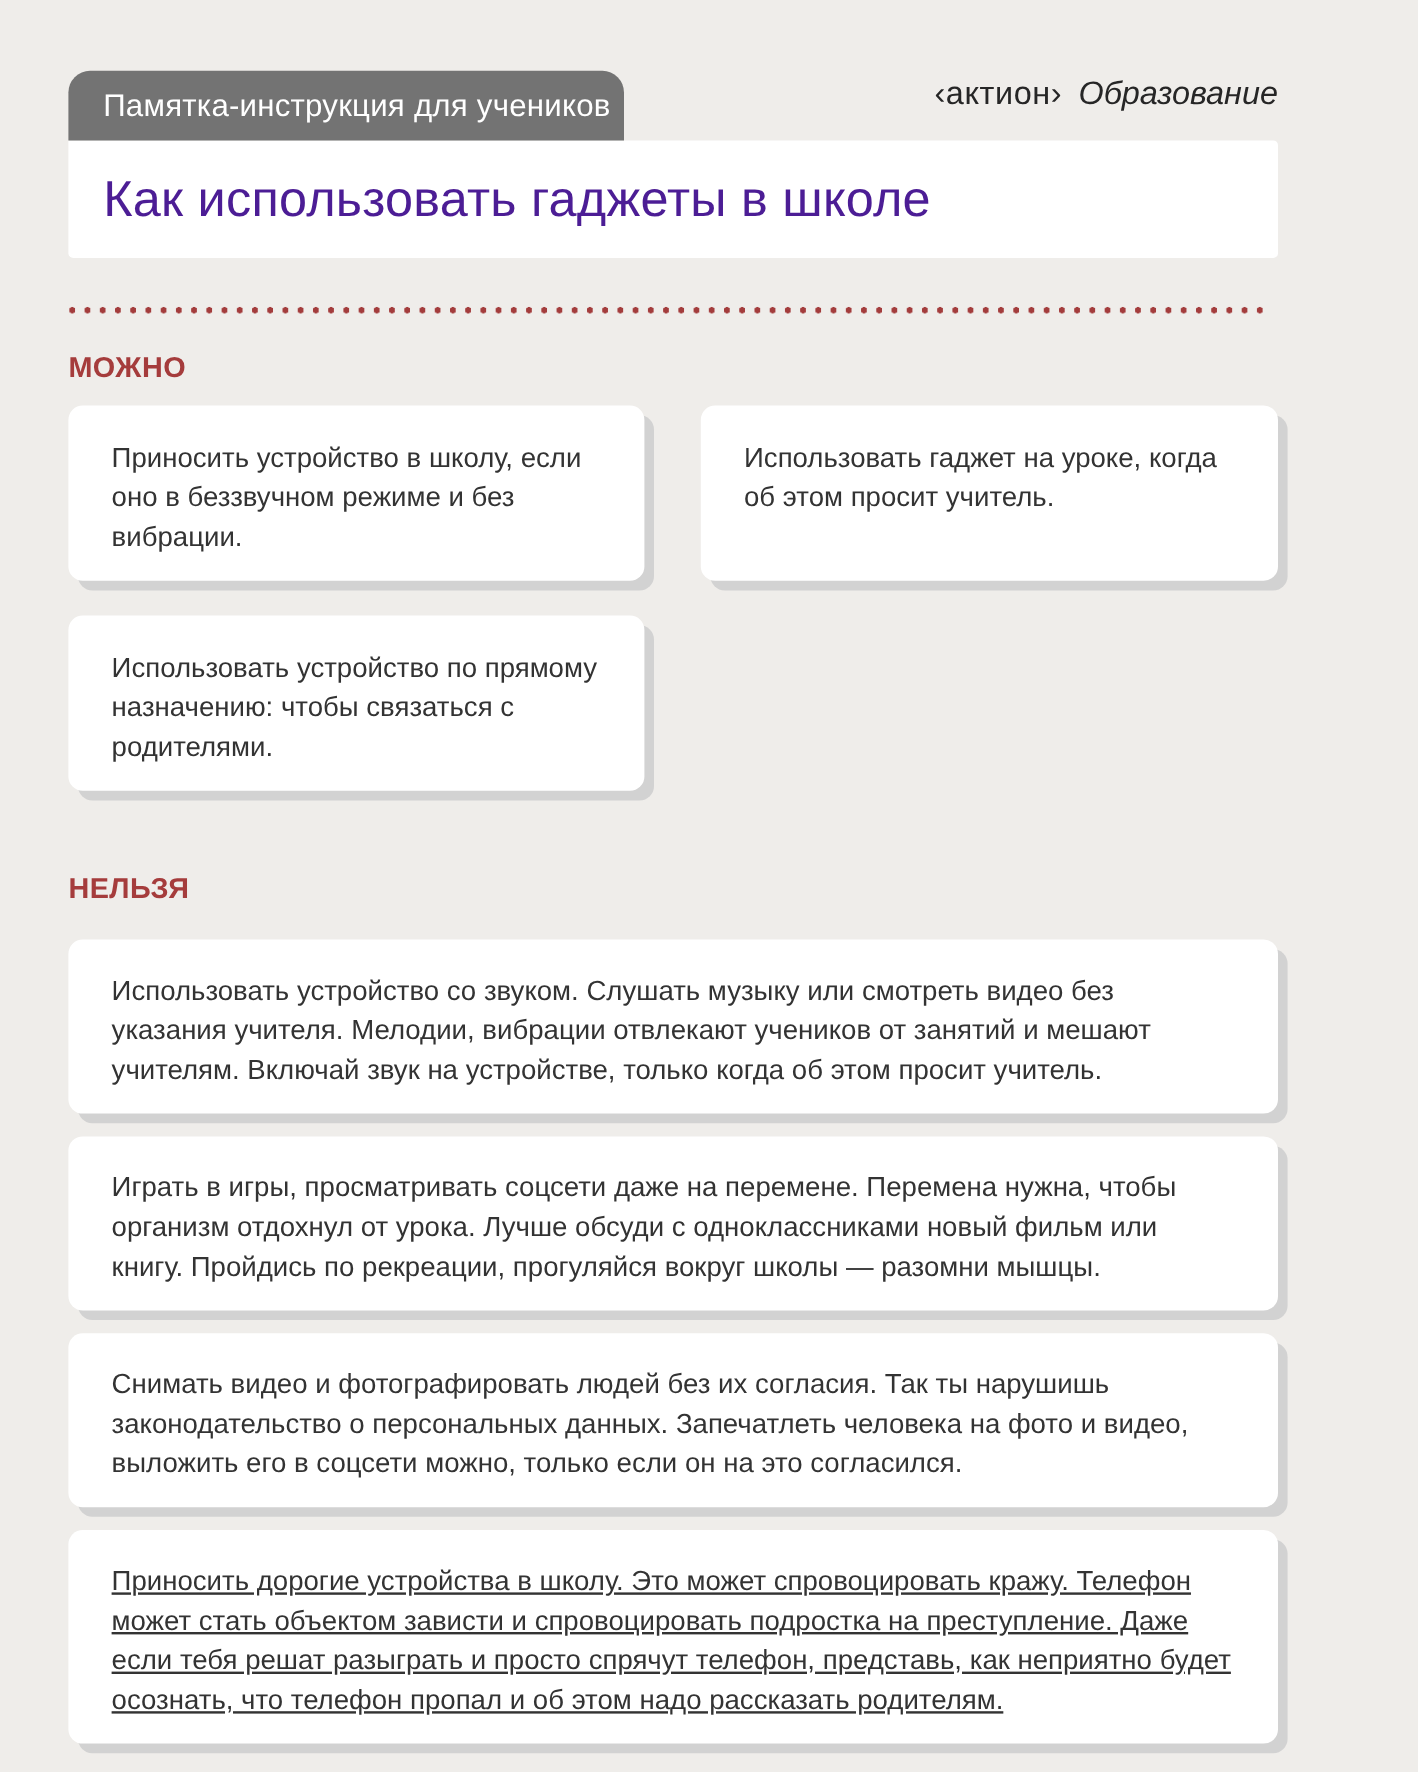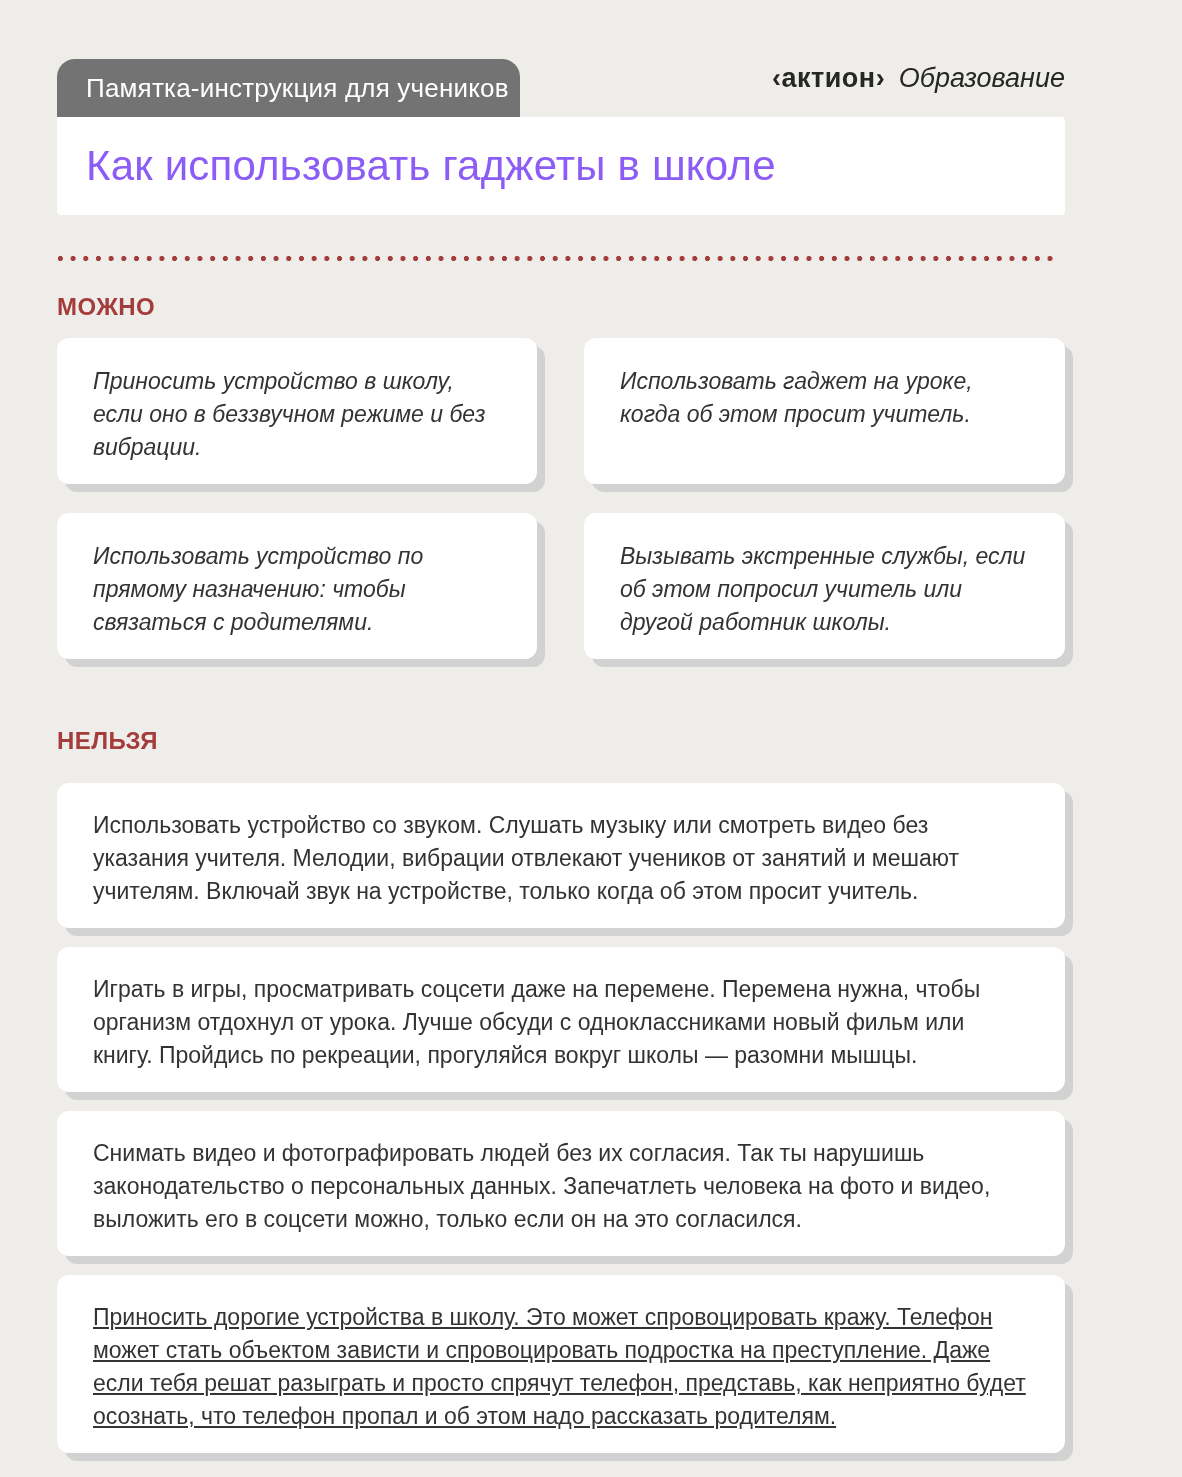--- a/index.html
+++ b/index.html
@@ -36,35 +36,35 @@
     align-items: center;
     padding-left: 29px;
     letter-spacing: 0.2px;
   }
   .logo {
     padding-top: 4px;
     font-size: 27px;
     color: #262626;
     white-space: nowrap;
   }
-  .logo .brand { font-weight: 700; letter-spacing: 0.5px; }
+  .logo .brand { font-weight: 400; letter-spacing: 0.5px; }
   .logo .suffix { font-style: italic; font-weight: 400; margin-left: 6px; }
 
   .title-box {
     background: #ffffff;
     min-height: 98px;
     border-radius: 0 4px 4px 4px;
     display: flex;
     align-items: center;
     padding-left: 29px;
   }
   .title-box h1 {
     font-size: 42px;
     font-weight: 400;
-    color: #8b5cf6;
+    color: #4c1d95;
     letter-spacing: 0.2px;
   }
 
   
   .divider {
     margin-top: 40px;
     height: 7px;
     width: 1002px;
     background-image: radial-gradient(circle 2.6px at 3.2px 3.5px, #a33c3c 2.5px, transparent 2.7px);
     background-size: 12.7px 7px;
@@ -90,21 +90,20 @@
     color: #333333;
     font-size: 23px;
     line-height: 33px;
   }
   .cards-grid {
     margin-top: 17px;
     display: grid;
     grid-template-columns: 480px 481px;
     column-gap: 47px;
     row-gap: 29px;
-    font-style: italic;
   }
   .cards-grid .card { min-height: 145px; }
 
   .cards-list { margin-top: 28px; }
   .cards-list .card {
     width: 1008px;
     min-height: 140px;
     margin-bottom: 19px;
     padding-top: 26px;
   }
@@ -135,23 +134,20 @@
     <div class="cards-grid">
       <div class="card">
         <span>Приносить устройство в школу, если оно в беззвучном режиме и без вибрации.</span>
       </div>
       <div class="card">
         <span>Использовать гаджет на уроке, когда об этом просит учитель.</span>
       </div>
       <div class="card">
         <span>Использовать устройство по прямому назначению: чтобы связаться с родителями.</span>
       </div>
-      <div class="card">
-        <span>Вызывать экстренные службы, если об этом попросил учитель или другой работник школы.</span>
-      </div>
     </div>
 
     <h2 class="section-heading heading-forbidden">НЕЛЬЗЯ</h2>
 
     <div class="cards-list">
       <div class="card">
         <span>Использовать устройство со звуком. Слушать музыку или смотреть видео без указания учителя. Мелодии, вибрации отвлекают учеников от занятий и мешают учителям. Включай звук на устройстве, только когда об этом просит учитель.</span>
       </div>
       <div class="card">
         <span>Играть в игры, просматривать соцсети даже на перемене. Перемена нужна, чтобы организм отдохнул от урока. Лучше обсуди с одноклассниками новый фильм или книгу. Пройдись по рекреации, прогуляйся вокруг школы — разомни мышцы.</span>

